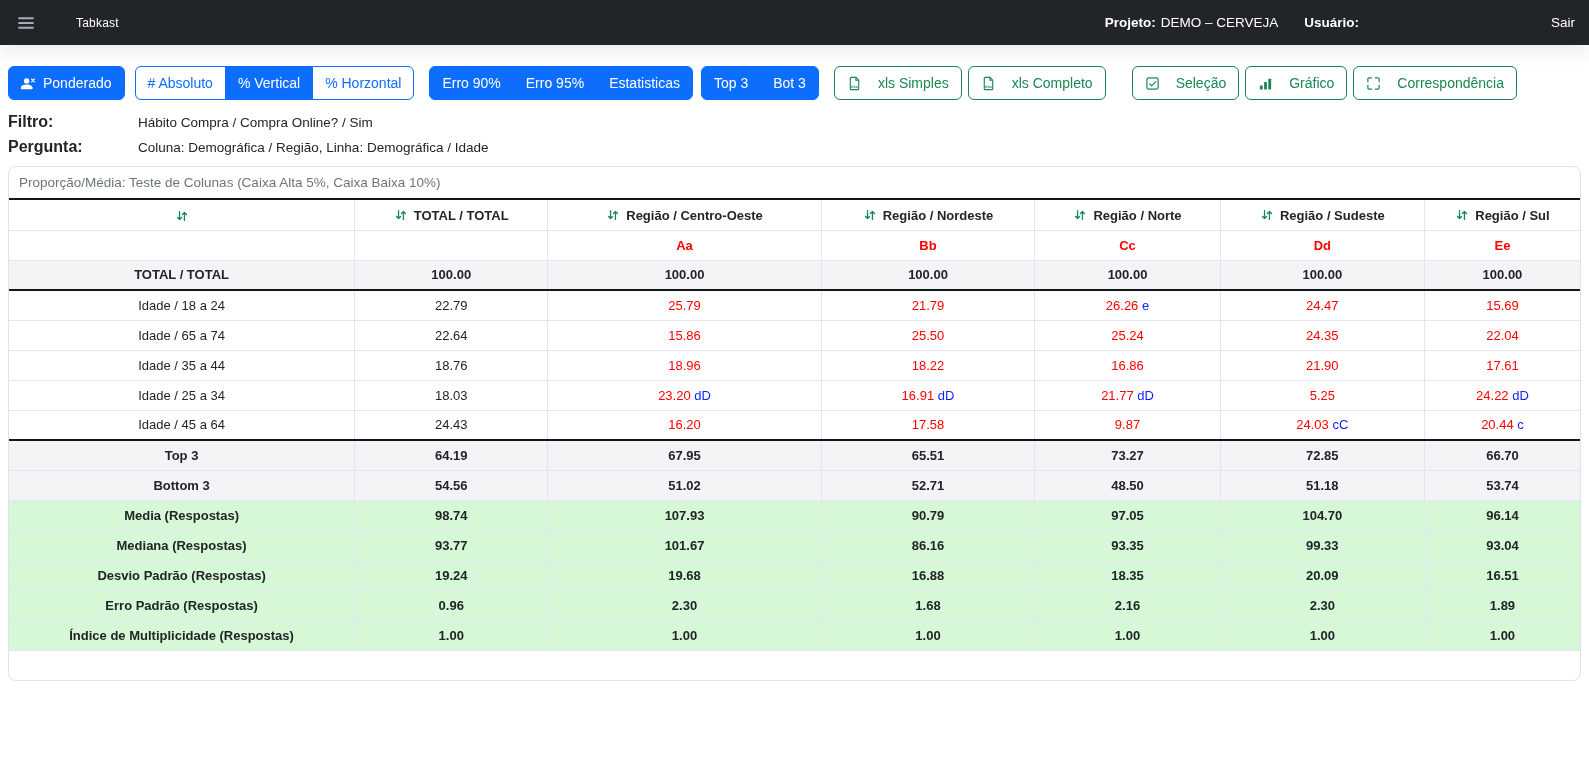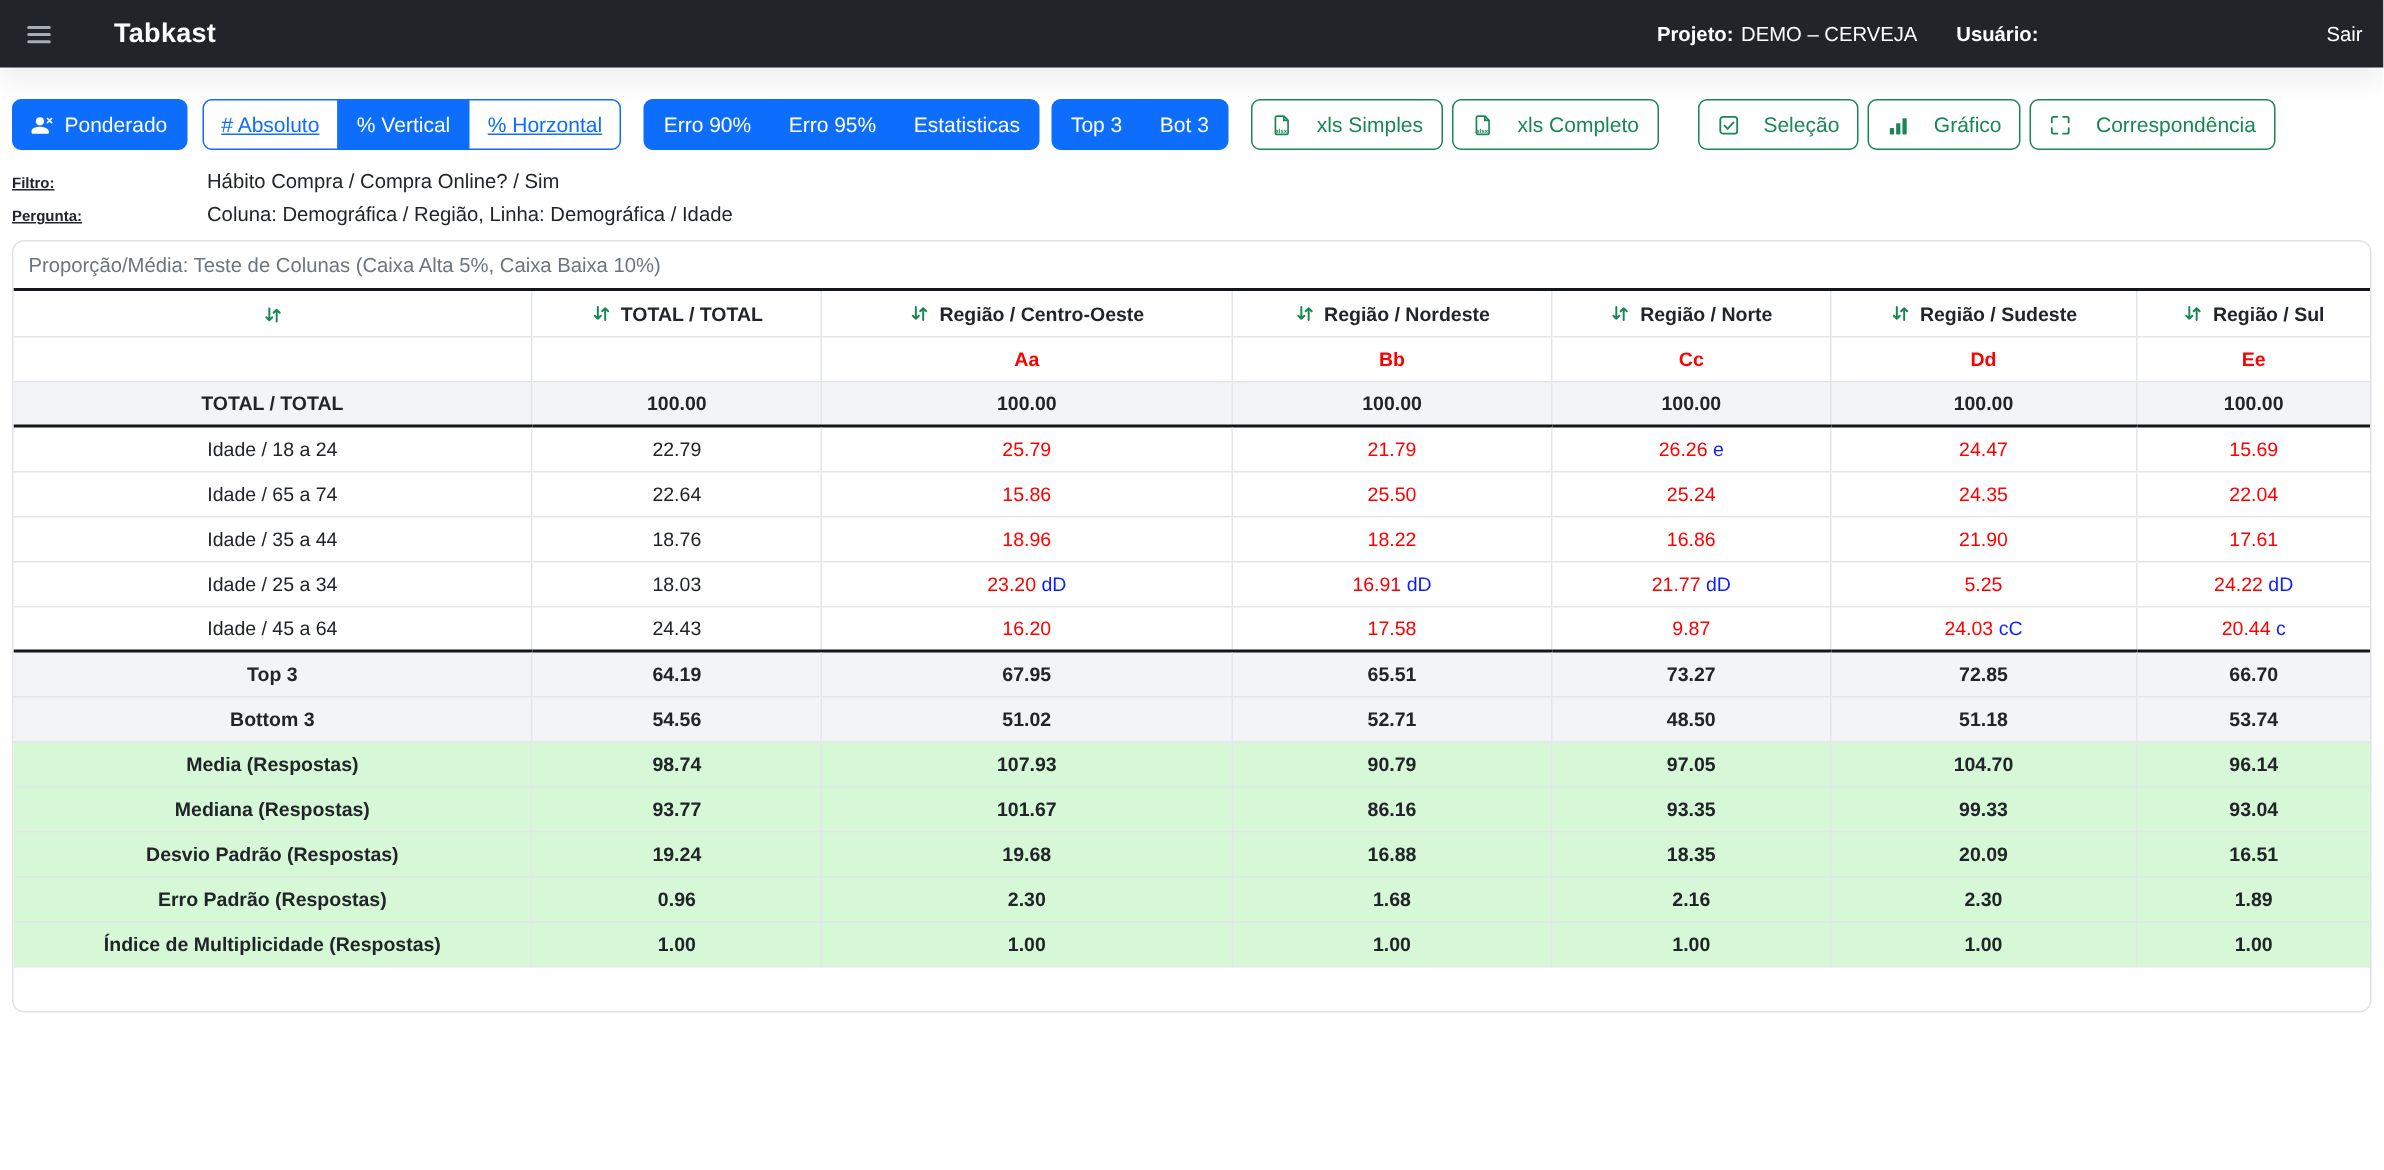--- a/index.html
+++ b/index.html
@@ -11,48 +11,48 @@
   body{
     width:1589px;height:780px;background:#fff;color:var(--dark);
     font-family:"Liberation Sans",sans-serif;overflow:hidden;
   }
   
   .navbar{
     height:45px;background:#212529;display:flex;align-items:center;
     padding:0 14px;color:#fff;box-shadow:0 10px 16px rgba(33,37,41,.07);
   }
   .hamburger{width:24px;height:24px;display:flex;align-items:center;justify-content:center;cursor:pointer;}
-  .brand{font-weight:700;font-size:18px;margin-left:38px;letter-spacing:.2px;cursor:pointer;}
+  .brand{font-weight:400;font-size:12px;margin-left:38px;letter-spacing:.2px;cursor:pointer;}
   .nav-right{margin-left:auto;display:flex;align-items:center;font-size:13.5px;}
   .nav-strong{font-weight:700;}
   .nav-proj-val{margin-left:5px;}
   .nav-user{margin-left:26px;}
   .nav-sair{margin-left:192px;color:#fff;text-decoration:none;cursor:pointer;font-size:13.5px;}
   
   .toolbar{display:flex;align-items:center;margin:21px 8px 0 8px;}
   .btn{
     height:34px;padding:0 12px;font-size:14px;border-radius:6px;
     display:inline-flex;align-items:center;gap:7px;border:1px solid transparent;
     background:#fff;cursor:pointer;font-family:inherit;white-space:nowrap;line-height:1;
   }
   .btn svg{flex:0 0 auto;}
   .btn-primary{background:var(--primary);border-color:var(--primary);color:#fff;}
-  .btn-outline-primary{background:#fff;border-color:var(--primary);color:var(--primary);text-decoration:underline;}
+  .btn-outline-primary{background:#fff;border-color:var(--primary);color:var(--primary);}
   .btn-outline-success{background:#fff;border-color:var(--green);color:var(--green);gap:16px;}
   .btn-group{display:inline-flex;}
   .btn-group .btn{border-radius:0;margin-left:-1px;}
   .btn-group .btn:first-child{border-top-left-radius:6px;border-bottom-left-radius:6px;margin-left:0;}
   .btn-group .btn:last-child{border-top-right-radius:6px;border-bottom-right-radius:6px;}
   .solid-group .btn{background:var(--primary);border-color:var(--primary);color:#fff;}
   .ml10{margin-left:10px;} .ml15{margin-left:15px;} .ml8{margin-left:8px;}
   .ml26{margin-left:26px;justify-content:flex-end;} .ml6{margin-left:6px;}
   
   .filters{margin:13px 8px 0 8px;font-size:13.5px;}
   .filter-row{display:flex;align-items:baseline;margin-bottom:7px;}
-  .filter-label{width:130px;font-weight:700;font-size:10px;flex:0 0 130px;text-decoration:underline;}
+  .filter-label{width:130px;font-weight:700;font-size:16px;flex:0 0 130px;}
   
   .card{margin:10px 8px 0 8px;border:1px solid #dfe3e7;border-radius:8px;overflow:hidden;padding-bottom:29px;}
   .caption{padding:8px 10px;color:#6c757d;font-size:13.5px;border-bottom:2px solid #141719;}
   table{width:100%;border-collapse:collapse;table-layout:fixed;font-size:13px;}
   th,td{border:1px solid var(--border);text-align:center;padding:6px 4px;height:30px;}
   th:first-child,td:first-child{border-left:none;}
   th:last-child,td:last-child{border-right:none;}
   thead tr:first-child th{border-top:none;}
   thead th{font-weight:700;font-size:13px;color:var(--dark);}
   .hwrap{display:inline-flex;align-items:center;gap:6px;vertical-align:middle;}

